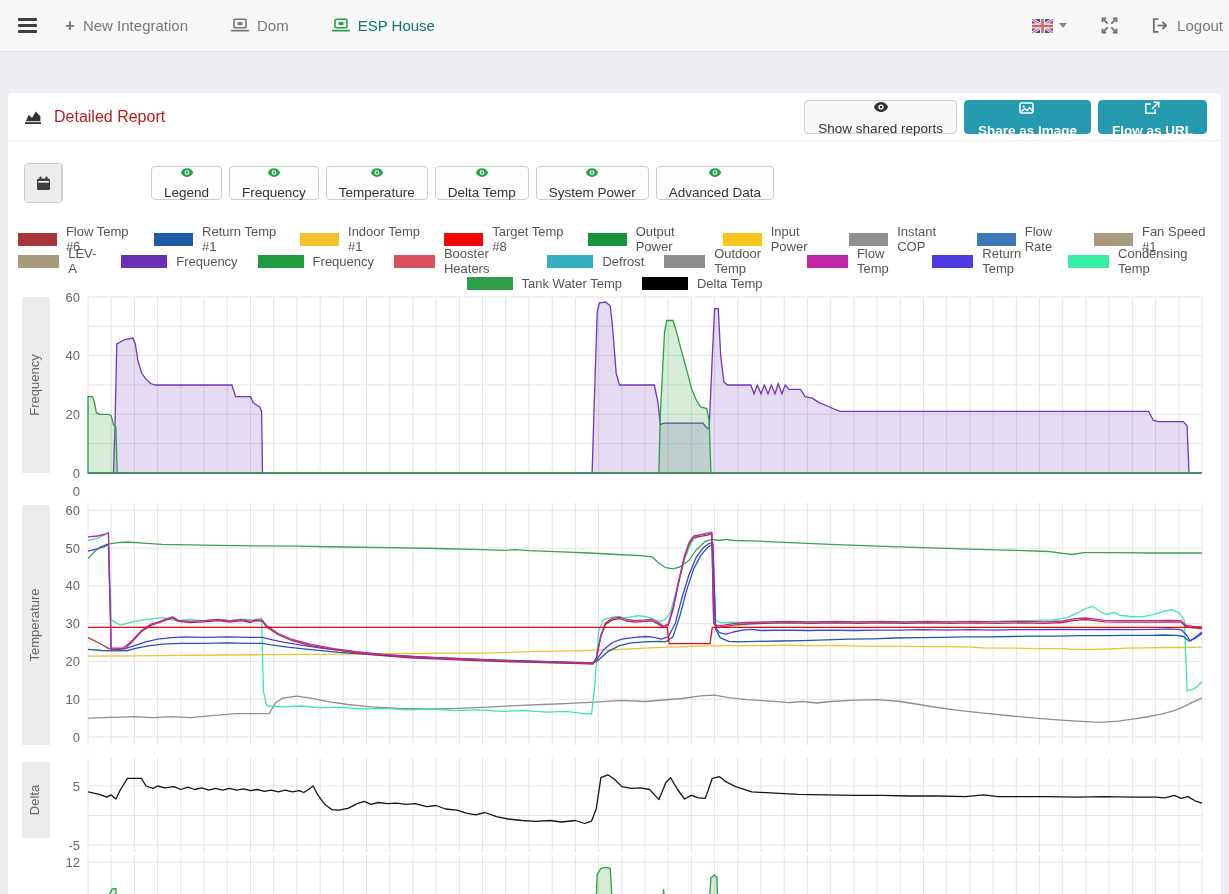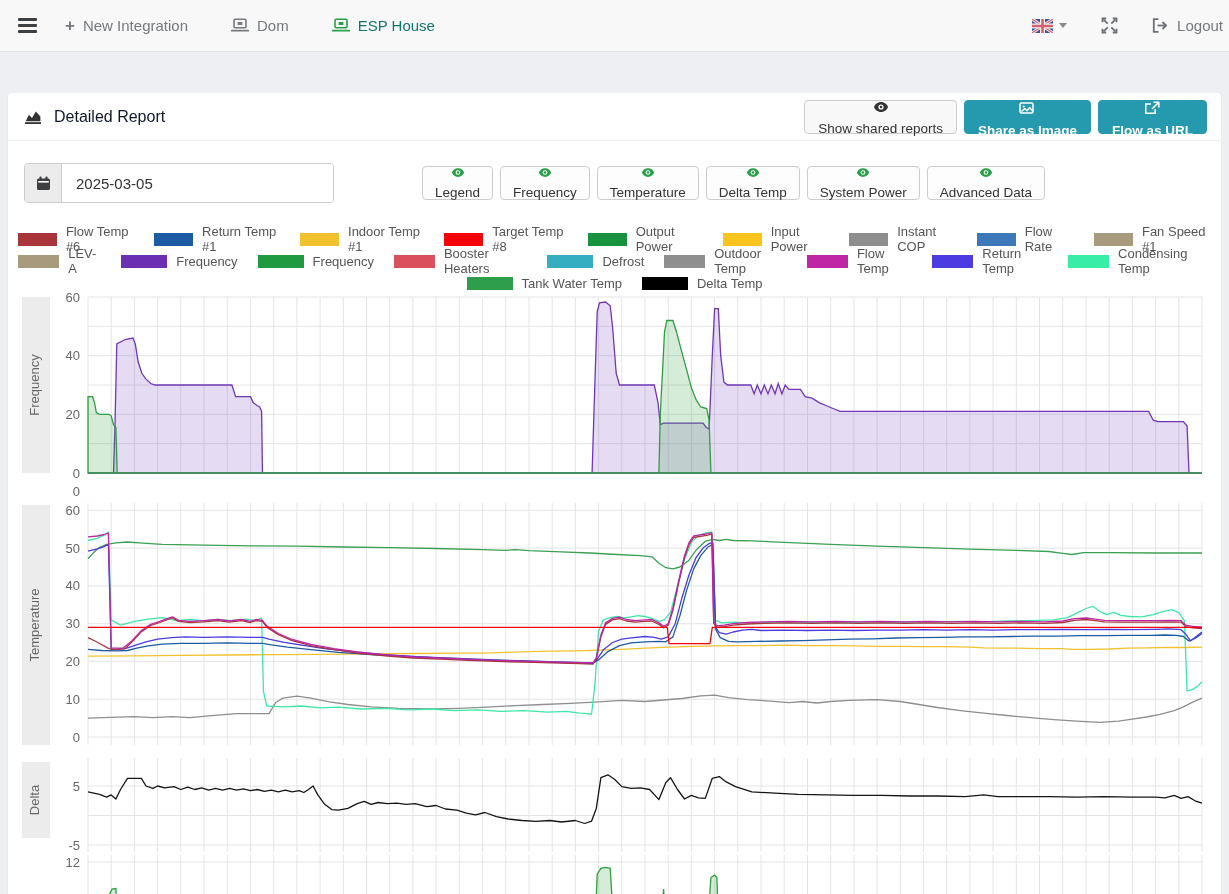--- a/index.html
+++ b/index.html
@@ -18,21 +18,21 @@
   .flag-wrap{display:flex;align-items:center;gap:6px;cursor:pointer;}
   .caret{width:0;height:0;border-left:4px solid transparent;border-right:4px solid transparent;
          border-top:5px solid #888;}
   .mi{display:inline-flex;align-items:center;}
 
   
   .panel{position:absolute;left:8px;top:93px;width:1213px;height:810px;background:#fff;
          border-radius:4px;box-shadow:0 1px 2px rgba(0,0,0,.07);}
   .panel-header{height:47px;display:flex;align-items:center;padding:0 14px 0 16px;
                 border-bottom:1px solid #ededed;}
-  .panel-title{display:flex;align-items:center;gap:12px;font-size:16px;color:#0f172a;}
+  .panel-title{display:flex;align-items:center;gap:12px;font-size:16px;color:#b91c1c;}
   .header-buttons{margin-left:auto;display:flex;gap:7px;}
   .btn{display:inline-flex;align-items:center;gap:8px;font-size:13.5px;border-radius:4px;
        padding:0 13px;height:34px;cursor:pointer;border:1px solid transparent;box-sizing:border-box;flex-direction:column;}
   .btn-light{background:#f8f8f8;border-color:#ccc;color:#333;}
   .btn-teal{background:#2599ae;color:#fff;font-weight:700;border-color:#2599ae;}
 
   
   .controls{position:absolute;top:70px;left:16px;display:flex;align-items:flex-start;}
   .date-group{display:flex;height:40px;border:1px solid #ccc;border-radius:4px;overflow:hidden;
               background:#fff;box-sizing:border-box;}
@@ -169,21 +169,20 @@
   <div class="controls">
     <div class="date-group">
       <span class="date-addon">
         <svg width="15" height="15" viewBox="0 0 15 15">
             <rect x="1" y="2.4" width="13" height="11.6" rx="1.6" fill="#3c4043"></rect>
             <rect x="3.4" y="0.4" width="2.2" height="3.4" rx="1" fill="#3c4043"></rect>
             <rect x="9.4" y="0.4" width="2.2" height="3.4" rx="1" fill="#3c4043"></rect>
             <rect x="2.2" y="5" width="10.6" height="1.6" fill="#fff"></rect>
           </svg>
       </span>
-      <input class="date-input" type="text" readonly="" value="2025-03-05" style="">
     </div>
     <div class="toggles" id="toggles">
         <button class="toggle">
           <span class="mi">
             <svg width="14" height="11" viewBox="0 0 16 12">
               <path d="M8 1C4.5 1 1.9 3.4 1 6c.9 2.6 3.5 5 7 5s6.1-2.4 7-5C14.1 3.4 11.5 1 8 1z" fill="#28a04a"></path>
               <circle cx="8" cy="6" r="2.7" fill="#fff"></circle>
               <circle cx="8" cy="6" r="1.4" fill="#28a04a"></circle>
             </svg>
           </span>

